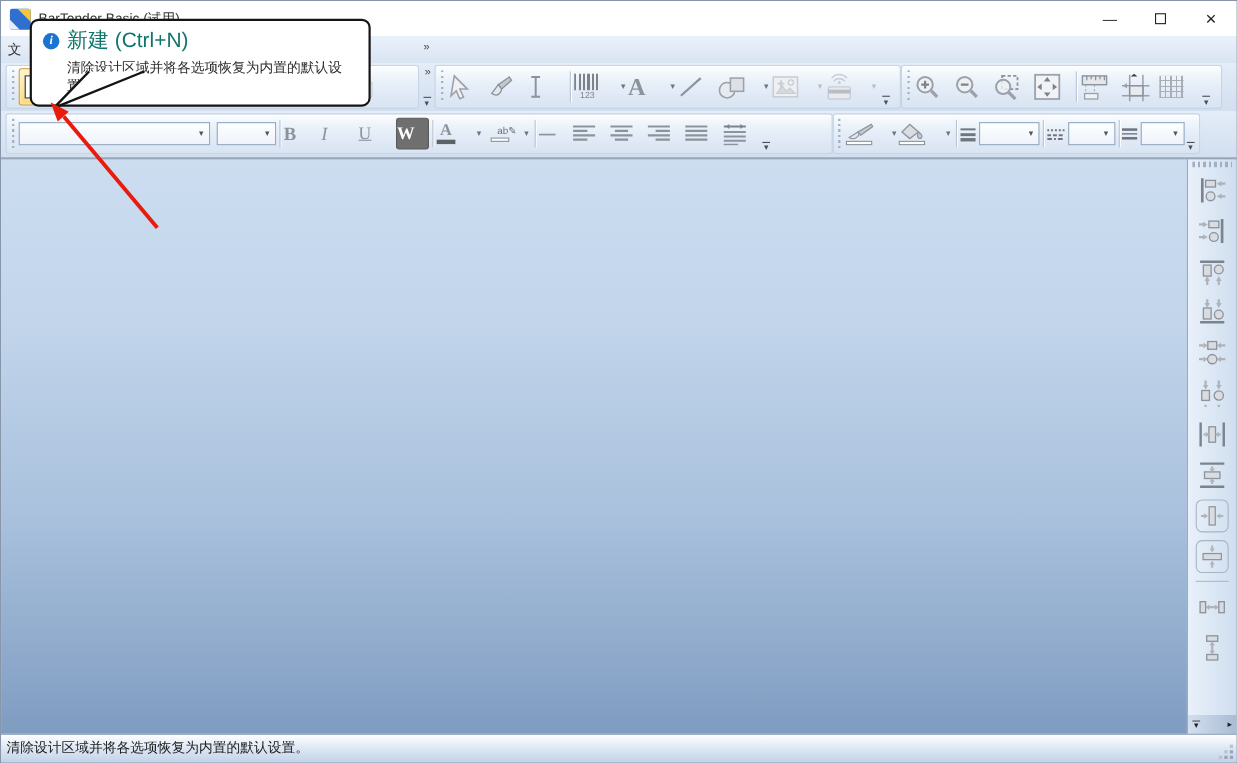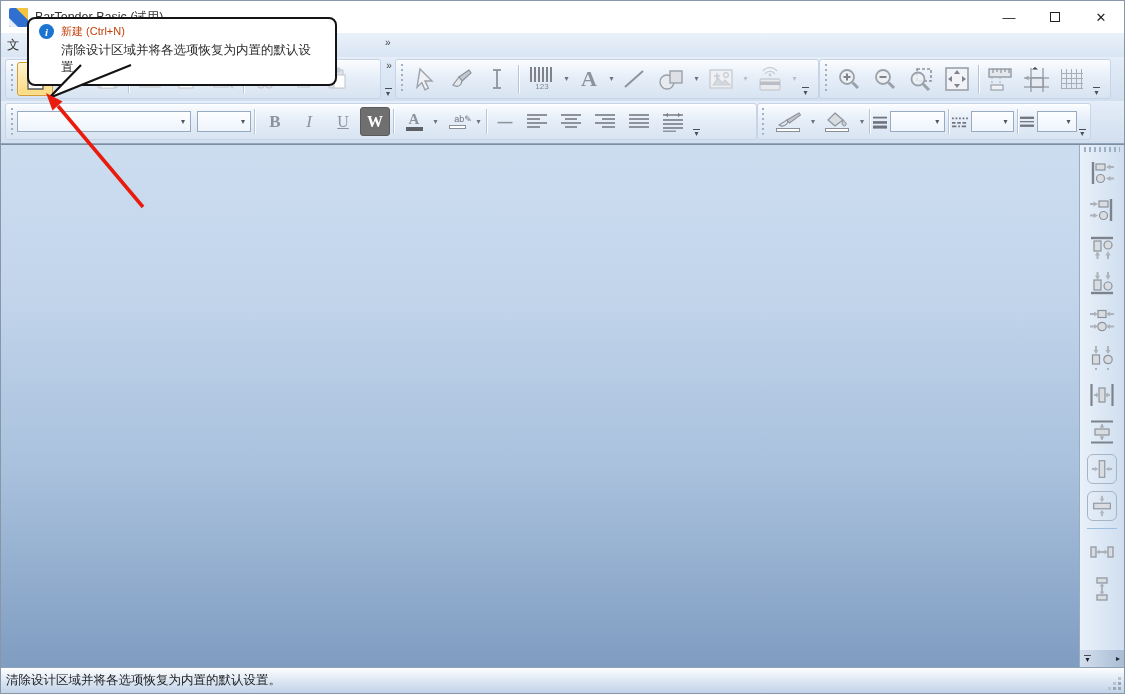--- a/index.html
+++ b/index.html
@@ -21,21 +21,21 @@
   .menu-overflow { position:absolute; left:384px; top:4px; font-size:10px; color:#444; letter-spacing:-2px; }
 
   
   .tbrow { display:flex; align-items:center; padding:1px 2px 2px 4px; background:linear-gradient(180deg,#e4edf8,#d2dfef); flex:0 0 auto; }
   .tbrow1 { height:44px; }
   .tbrow2 { height:43px; border-bottom:1px solid #93a5bb; }
   .tbgroup { display:flex; align-items:center; height:40px; background:linear-gradient(180deg,#fbfdff,#e6eef8 45%,#d8e4f2); border:1px solid #c6d4e6; border-radius:3px; padding:1px 2px; box-shadow:inset 0 1px 0 #fff; }
   .tbrow2 .tbgroup { height:37px; }
   .grip { width:5px; height:80%; margin:0 3px 0 1px; background-image:repeating-linear-gradient(180deg,#9fb0c4 0 2px,transparent 2px 5px); background-size:2px 100%; background-repeat:no-repeat; background-position:center; }
   .tb-sep { width:1px; align-self:stretch; margin:4px 3px; background:#b7c4d6; box-shadow:1px 0 0 rgba(255,255,255,.9); }
-  .btn { width:36px; height:34px; display:flex; align-items:center; justify-content:center; border-radius:3px; position:relative; }
+  .btn { width:36px; height:34px; display:flex; align-items:center; border-radius:3px; position:relative; }
   .tbrow2 .btn { height:31px; width:34px; }
   .dd-wrap { display:flex; align-items:center; }
   .dd-arrow { font-size:8px; color:#6b7380; width:9px; text-align:center; }
   .dd-arrow.dis { color:#b9bfc8; }
   .btn-hl { background:linear-gradient(180deg,#fff4cd,#fbd97d); border:1px solid #d79b2d; box-shadow:inset 0 0 2px #fff; }
   .ovf-col { width:13px; align-self:stretch; display:flex; flex-direction:column; justify-content:space-between; align-items:center; padding:2px 0; }
   .ovf-more { font-size:8px; color:#4a4f57; line-height:5px; text-align:center; }
   .ovf-more:before { content:""; display:block; width:7px; height:1px; background:#4a4f57; margin:0 auto 1.5px; }
   .gA-overflow { display:flex; flex-direction:column; justify-content:space-between; height:40px; padding:1px 0 3px; width:14px; align-items:center; }
 
@@ -76,21 +76,21 @@
 
   
   .statusbar { height:26px; flex:0 0 auto; background:linear-gradient(180deg,#fdfeff,#dae5f2 55%,#c2d3e8); border-top:1px solid #8fa1b6; display:flex; align-items:center; padding-left:5px; font-size:12.5px; color:#1c1c1c; position:relative; }
   .grip-dots { position:absolute; right:3px; bottom:3px; width:12px; height:12px; }
   .grip-dots:before { content:""; position:absolute; right:0; bottom:0; width:3px; height:3px; background:#9aa7b8; box-shadow:-5px 0 #9aa7b8,-10px 0 #b9c3d1,0 -5px #9aa7b8,0 -10px #b9c3d1,-5px -5px #b9c3d1; }
 
   
   .tooltip { position:absolute; left:26px; top:16px; width:310px; border:2px solid #141414; border-radius:8px; background:#fff; z-index:50; padding:5px 10px 8px 10px; }
   .tt-head { display:flex; align-items:center; gap:7px; }
   .tt-info { width:15px; height:15px; border-radius:50%; background:#1b74d1; color:#fff; font-size:11px; font-weight:bold; font-family:"Liberation Serif",serif; display:flex; align-items:center; justify-content:center; font-style:italic; }
-  .tt-title { font-size:11px; color:#c2410c; }
+  .tt-title { font-size:19px; color:#0f766e; }
   .tt-body { font-size:12.5px; color:#2b2b2b; margin:3px 0 0 22px; }
 
   .overlay-svg { position:absolute; left:0; top:0; width:1125px; height:694px; z-index:60; pointer-events:none; }
 </style>
 </head>
 <body>
 
 <div class="window">
 
   <div class="titlebar">

